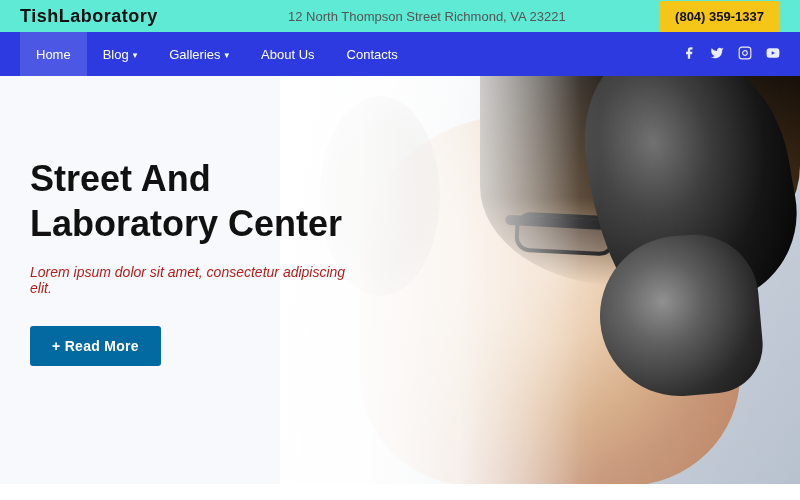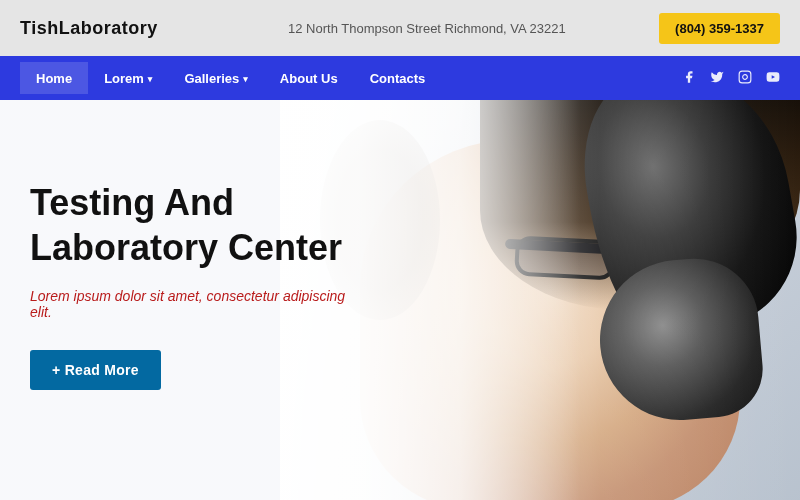--- a/index.html
+++ b/index.html
@@ -4,22 +4,22 @@
   <style>
     * { margin: 0; padding: 0; box-sizing: border-box; }
     body { font-family: 'Arial', sans-serif; width: 800px; height: 500px; overflow: hidden; }
 
     
     .top-bar {
       display: flex;
       align-items: center;
       justify-content: space-between;
       padding: 0 20px;
-      height: 56px;
-      background: #e5e5e5;
+      height: 32px;
+      background: #5eead4;
     }
     .logo {
       font-weight: 700;
       font-size: 18px;
       color: #111;
       letter-spacing: 0.5px;
     }
     .address {
       font-size: 13px;
       color: #555;
@@ -47,27 +47,26 @@
     }
     .nav-links {
       display: flex;
       align-items: center;
       gap: 0;
     }
     .nav-item {
       color: #fff;
       font-size: 13px;
       padding: 0 16px;
-      height: 32px;
+      height: 44px;
       display: flex;
       align-items: center;
       cursor: pointer;
       text-decoration: none;
       gap: 4px;
-      font-weight: bold;
     }
     .nav-item.active { background: rgba(255,255,255,0.15); }
     .chevron {
       font-size: 9px;
       margin-top: 1px;
     }
     .social-icons {
       display: flex;
       align-items: center;
       gap: 14px;
@@ -143,21 +142,21 @@
   <span class="address">12 North Thompson Street Richmond, VA 23221</span>
   <button class="phone-btn">(804) 359-1337</button>
 </div>
 
 <nav class="nav-bar">
   <div class="nav-links">
     <a class="nav-item active">
       <span>Home</span>
     </a>
     <a class="nav-item">
-      <span>Lorem</span>
+      <span>Blog</span>
       <span class="chevron">▾</span>
     </a>
     <a class="nav-item">
       <span>Galleries</span>
       <span class="chevron">▾</span>
     </a>
     <a class="nav-item">
       <span>About Us</span>
     </a>
     <a class="nav-item">
@@ -212,17 +211,17 @@
     <div style="position:absolute;top:160px;right:40px;width:160px;height:160px;background:radial-gradient(ellipse at 40% 40%,#888 0%,#555 30%,#222 70%,#111 100%);border-radius:50% 40% 30% 50%;transform:rotate(-5deg);"></div>
 
     <div style="position:absolute;top:0;left:0;width:300px;height:408px;background:linear-gradient(to right,rgba(255,255,255,0.95) 0%,rgba(255,255,255,0.7) 60%,rgba(255,255,255,0) 100%);"></div>
 
     <div style="position:absolute;top:20px;left:40px;width:120px;height:200px;background:radial-gradient(ellipse,rgba(220,215,210,0.8) 0%,rgba(200,195,190,0.5) 50%,transparent 100%);border-radius:50%;"></div>
   </div>
 
   <div class="hero-bg"></div>
 
   <div class="hero-content">
-    <h1 class="hero-title">Testing And Laboratory Center</h1>
+    <h1 class="hero-title">Street And Laboratory Center</h1>
     <p class="hero-subtitle">Lorem ipsum dolor sit amet, consectetur adipiscing elit.</p>
     <button class="read-more-btn">+ Read More</button>
   </div>
 </div>
 
 </body></html>

